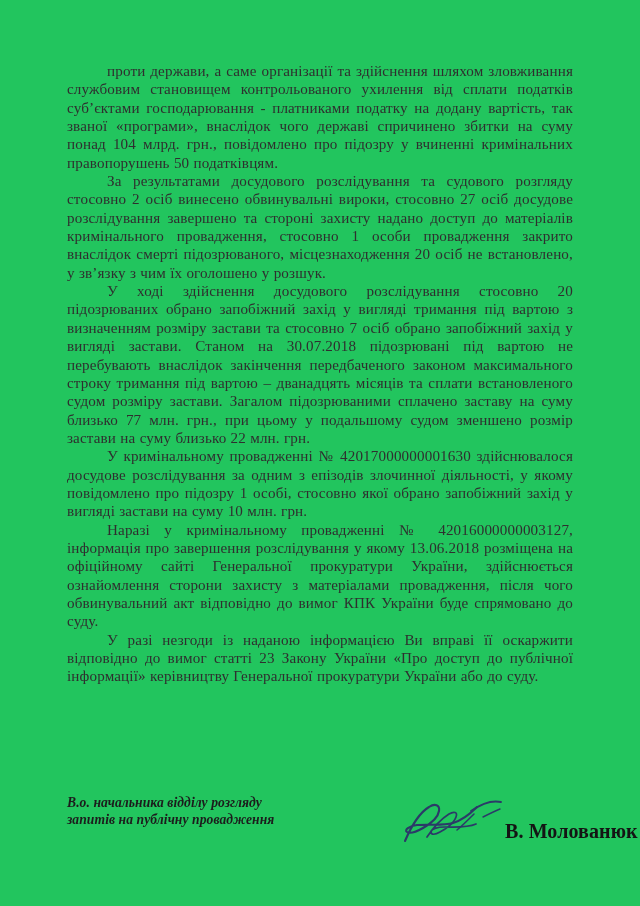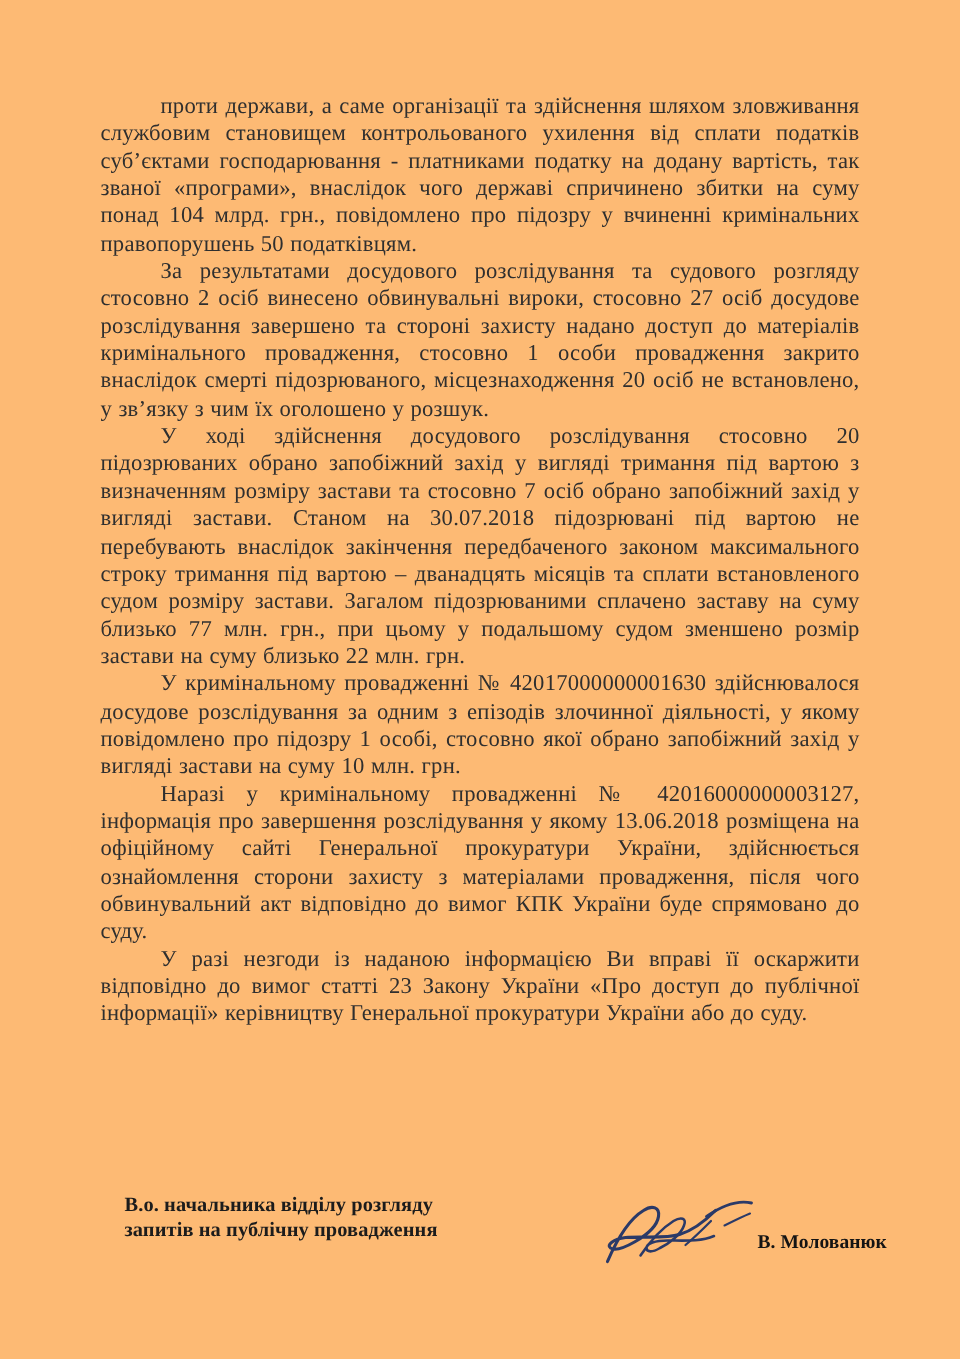--- a/index.html
+++ b/index.html
@@ -15,21 +15,21 @@
     overflow: hidden;
     font-family: "Liberation Serif", "DejaVu Serif", serif;
     color: #2e2e2e;
   }
   .page {
     position: absolute;
     left: 0;
     top: 0;
     width: 640px;
     height: 906px;
-    background: #fdba74;
+    background: #22c55e;
   }
   .body-text {
     position: absolute;
     left: 67px;
     top: 62px;
     width: 506px;
   }
   .para {
     margin: 0;
     text-align: justify;
@@ -43,28 +43,29 @@
   }
   .signature-block {
     position: absolute;
     left: 67px;
     top: 795px;
     width: 506px;
     height: 70px;
   }
   .sig-title {
     position: absolute;
-    left: 16px;
+    left: 0;
     top: 0;
     width: 260px;
     font-size: 13.6px;
     line-height: 16.6px;
     font-weight: bold;
     color: #1c1c1c;
     letter-spacing: 0.005em;
+    font-style: italic;
   }
   .sig-title-line {
     display: block;
     white-space: nowrap;
   }
   .sig-name-wrap {
     position: absolute;
     left: 330px;
     top: 16px;
     width: 240px;
@@ -75,21 +76,21 @@
     left: 0;
     top: -14px;
     width: 120px;
     height: 52px;
     pointer-events: none;
   }
   .sig-name {
     position: absolute;
     left: 108px;
     top: 9px;
-    font-size: 13px;
+    font-size: 20px;
     font-weight: bold;
     color: #141414;
     white-space: nowrap;
     letter-spacing: 0.005em;
   }
 </style>
 </head>
 <body>
 
 <div class="page">

